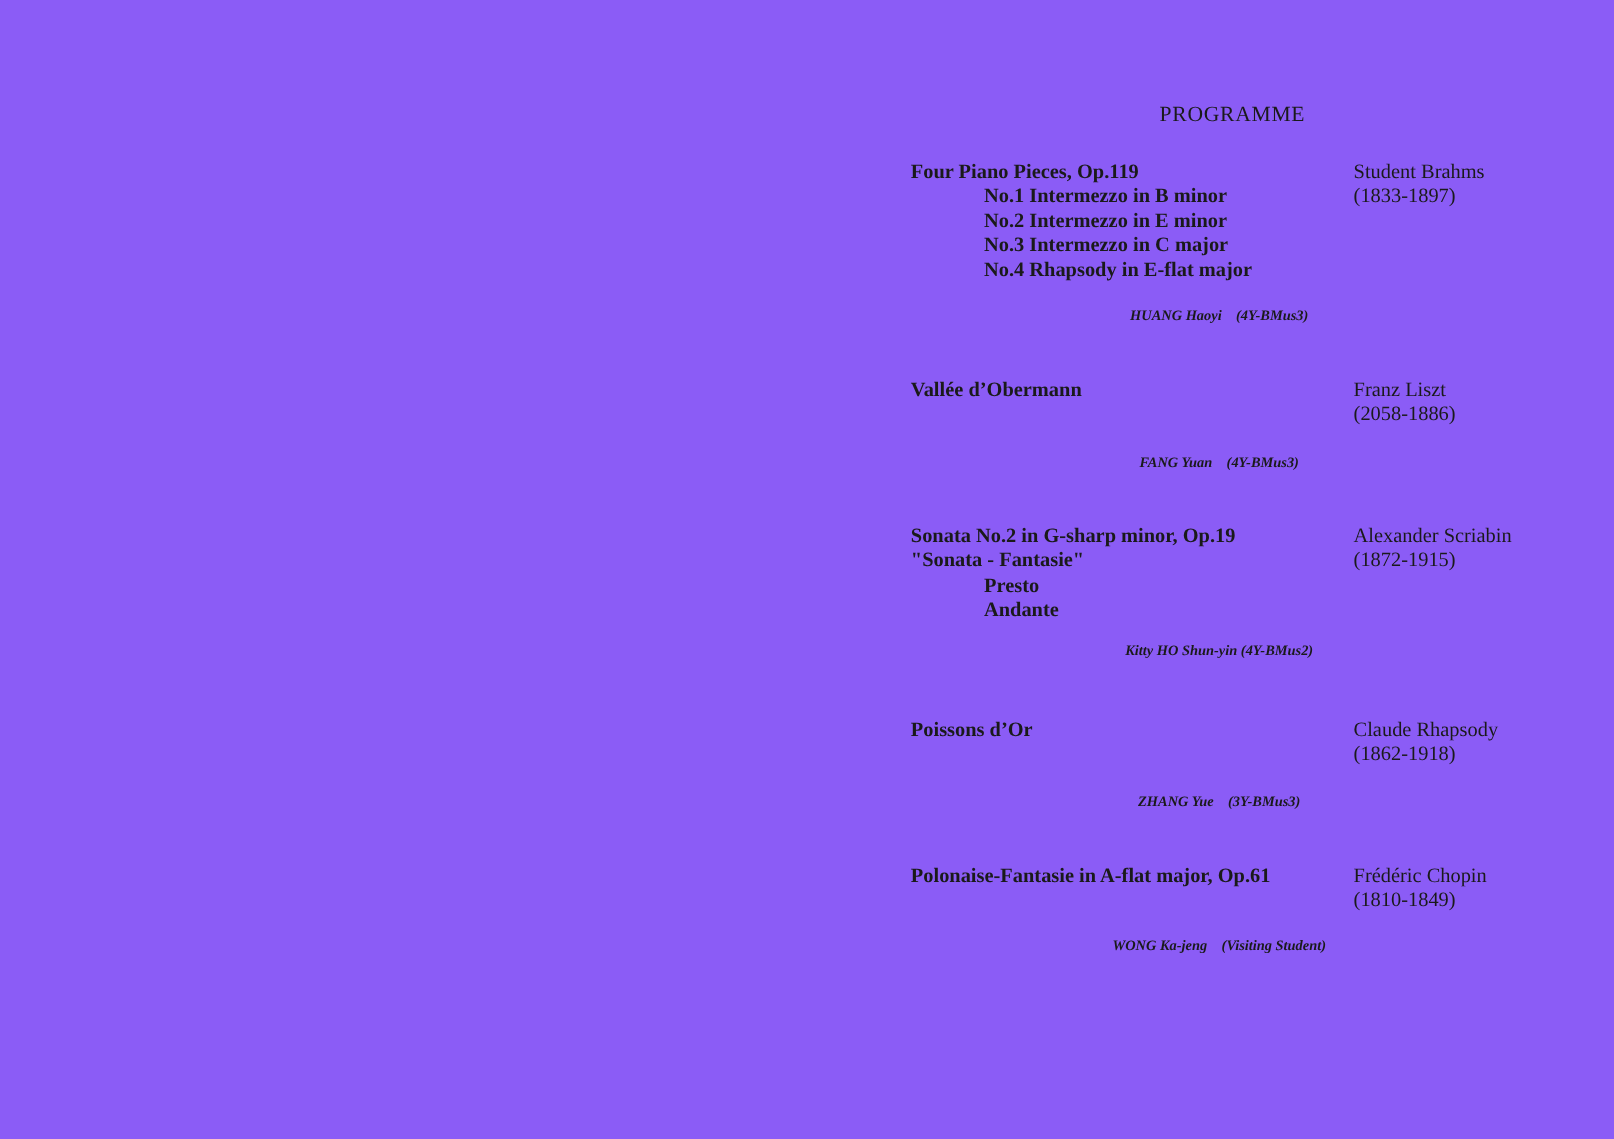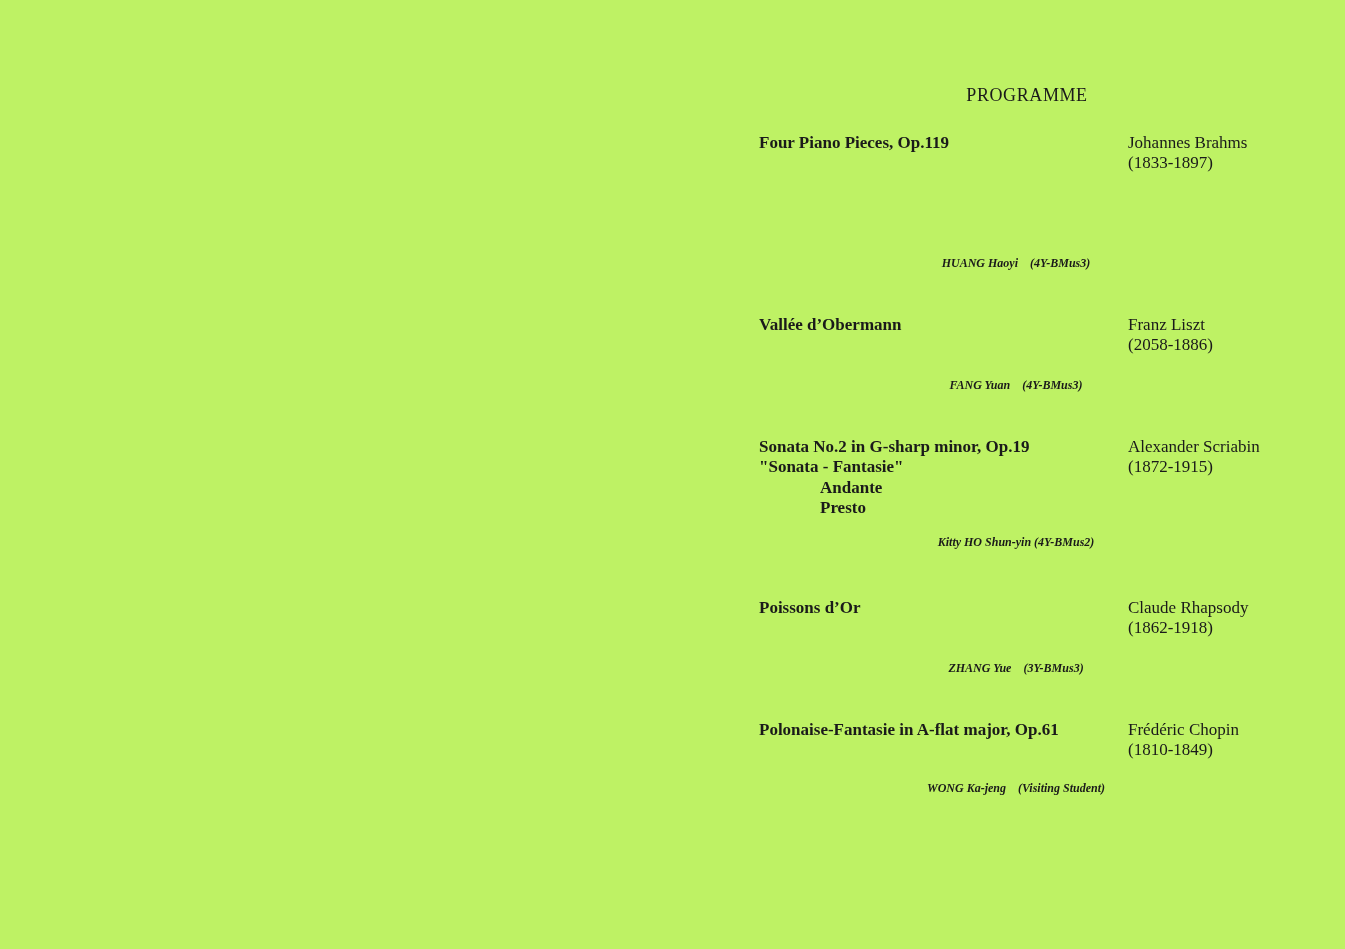--- a/index.html
+++ b/index.html
@@ -4,21 +4,21 @@
 <style>
   html, body {
     margin: 0;
     padding: 0;
     background: #ffffff;
   }
   .page {
     position: relative;
     width: 1345px;
     height: 949px;
-    background: #bef264;
+    background: #8b5cf6;
     font-family: "Liberation Serif", "DejaVu Serif", serif;
     color: #1a1a1a;
     overflow: hidden;
   }
   .content-title {
     position: absolute;
     left: 759px;
     width: 536px;
     top: 85px;
     text-align: center;
@@ -69,23 +69,29 @@
 
 <div class="page">
 
   <h1 class="content-title">PROGRAMME</h1>
 
   <section class="entry" style="top:133px">
     <div class="piece-block">
       <div>
           <div>Four Piano Pieces, Op.119</div>
         </div>
+      <div class="movements">
+          <div>No.1 Intermezzo in B minor</div>
+          <div>No.2 Intermezzo in E minor</div>
+          <div>No.3 Intermezzo in C major</div>
+          <div>No.4 Rhapsody in E-flat major</div>
+        </div>
     </div>
     <div class="composer-block">
-      <div>Johannes Brahms</div>
+      <div>Student Brahms</div>
       <div>(1833-1897)</div>
     </div>
   </section>
   <div class="performer" style="top:253px">HUANG Haoyi    (4Y-BMus3)</div>
 
   <section class="entry" style="top:315px">
     <div class="piece-block">
       <div>
           <div>Vallée d’Obermann</div>
         </div>
@@ -98,22 +104,22 @@
   </section>
   <div class="performer" style="top:375px">FANG Yuan    (4Y-BMus3)</div>
 
   <section class="entry" style="top:437px">
     <div class="piece-block">
       <div>
           <div>Sonata No.2 in G-sharp minor, Op.19</div>
           <div>"Sonata - Fantasie"</div>
         </div>
       <div class="movements">
+          <div>Presto</div>
           <div>Andante</div>
-          <div>Presto</div>
         </div>
     </div>
     <div class="composer-block">
       <div>Alexander Scriabin</div>
       <div>(1872-1915)</div>
     </div>
   </section>
   <div class="performer" style="top:532px">Kitty HO Shun-yin (4Y-BMus2)</div>
 
   <section class="entry" style="top:598px">

